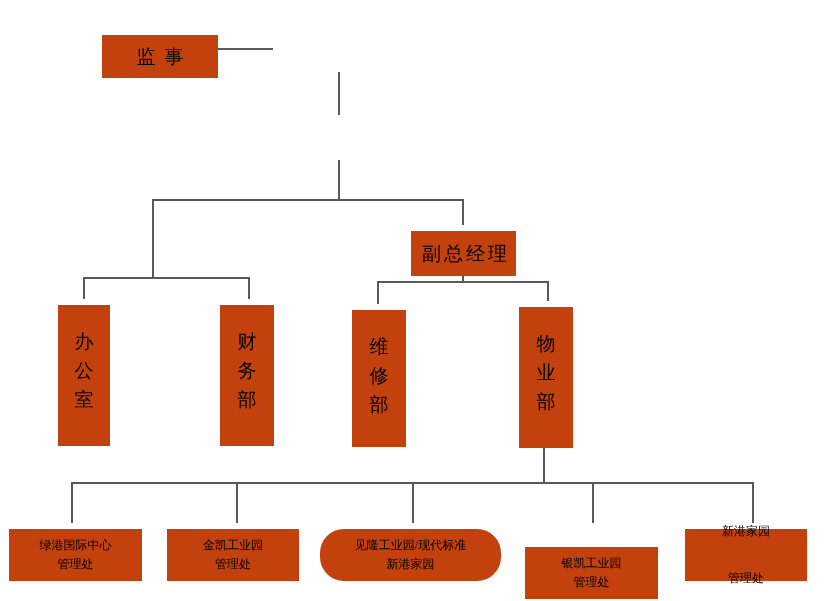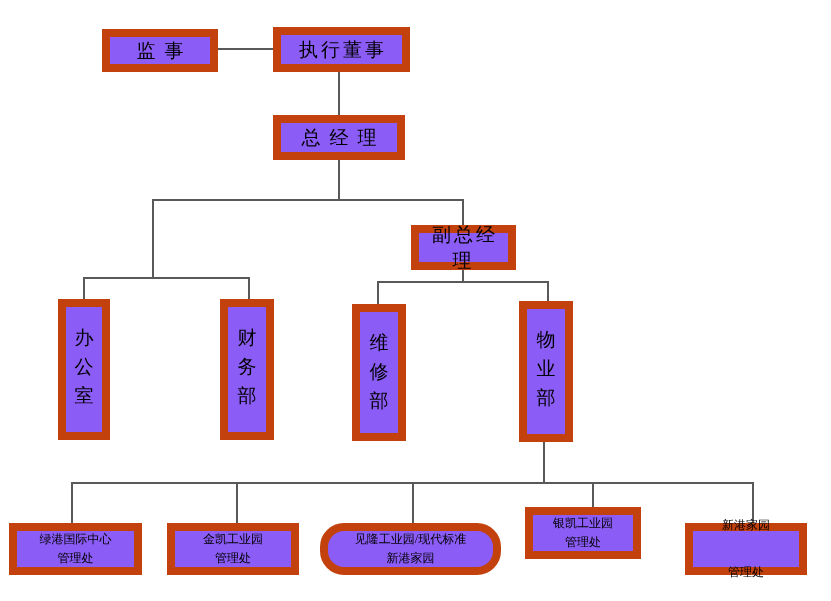--- a/index.html
+++ b/index.html
@@ -8,26 +8,27 @@
     position: relative;
     width: 831px;
     height: 601px;
     background: #ffffff;
     font-family: "Liberation Serif", "DejaVu Serif", serif;
     color: #000000;
     overflow: hidden;
   }
   .node {
     position: absolute;
-    background: #8b5cf6;
-    border: 8px solid #c2410c;
+    background: #c2410c;
+    border: 6px solid #c2410c;
     display: flex;
     align-items: center;
     justify-content: center;
     text-align: center;
+    margin-top: 6px;
   }
   .h-label { font-size: 19px; }
   .ls9 { letter-spacing: 9px; text-indent: 9px; }
   .ls3 { letter-spacing: 3px; text-indent: 3px; }
   .vert {
     align-items: flex-start;
     font-size: 19px;
   }
   .vert .vtext {
     width: 100%;
@@ -50,21 +51,21 @@
   #n-exec         { left: 273px; top: 27px;  width: 137px; height: 45px; }
   #n-gm           { left: 273px; top: 115px; width: 132px; height: 45px; }
   #n-deputy       { left: 411px; top: 225px; width: 105px; height: 45px; justify-content: flex-end; }
   #n-office       { left: 58px;  top: 299px; width: 52px;  height: 141px; }
   #n-finance      { left: 220px; top: 299px; width: 54px;  height: 141px; }
   #n-maintenance  { left: 352px; top: 304px; width: 54px;  height: 137px; }
   #n-property     { left: 519px; top: 301px; width: 54px;  height: 141px; }
   #n-lvgang       { left: 9px;   top: 523px; width: 133px; height: 52px; }
   #n-jinkai       { left: 167px; top: 523px; width: 132px; height: 52px; }
   #n-jianlong     { left: 320px; top: 523px; width: 181px; height: 52px; border-radius: 24px; }
-  #n-yinkai       { left: 525px; top: 507px; width: 116px; height: 52px; }
+  #n-yinkai       { left: 525px; top: 541px; width: 133px; height: 52px; }
   #n-xingang      { left: 685px; top: 523px; width: 122px; height: 52px; gap: 28px; }
   
   #c1  { left: 218px; top: 48px;  width: 55px;  height: 2px; }
   #c2  { left: 338px; top: 72px;  width: 2px;   height: 43px; }
   #c3  { left: 338px; top: 160px; width: 2px;   height: 41px; }
   #c4  { left: 152px; top: 199px; width: 312px; height: 2px; }
   #c5  { left: 152px; top: 199px; width: 2px;   height: 80px; }
   #c6  { left: 83px;  top: 277px; width: 167px; height: 2px; }
   #c7  { left: 83px;  top: 277px; width: 2px;   height: 22px; }
   #c8  { left: 248px; top: 277px; width: 2px;   height: 22px; }
@@ -103,27 +104,21 @@
   <div class="conn" id="c15"></div>
   <div class="conn" id="c16"></div>
   <div class="conn" id="c17"></div>
   <div class="conn" id="c18"></div>
   <div class="conn" id="c19"></div>
   <div class="conn" id="c20"></div>
 
   <div class="node" id="n-supervisor">
     <span class="h-label ls9">监事</span>
   </div>
-  <div class="node" id="n-exec">
-    <span class="h-label ls3">执行董事</span>
-  </div>
 
-  <div class="node" id="n-gm">
-    <span class="h-label ls9">总经理</span>
-  </div>
 
   <div class="node" id="n-deputy">
     <span class="h-label ls3">副总经理</span>
   </div>
 
   <div class="node vert" id="n-office">
     <span class="vtext">办
 公
 室</span>
   </div>

